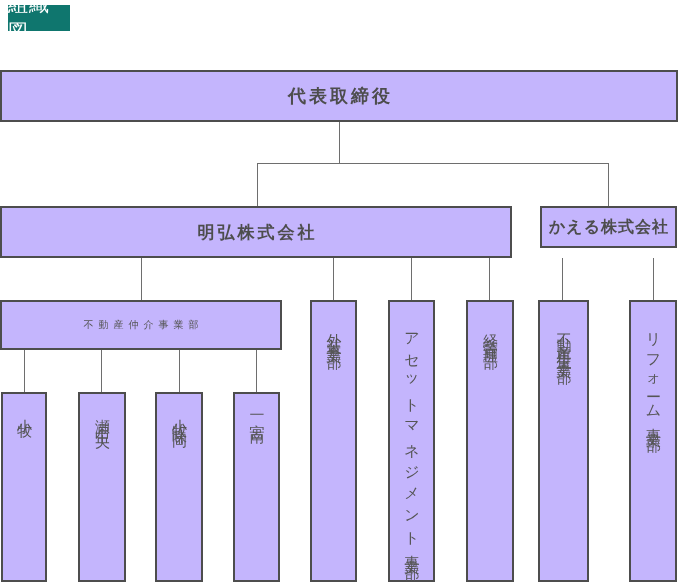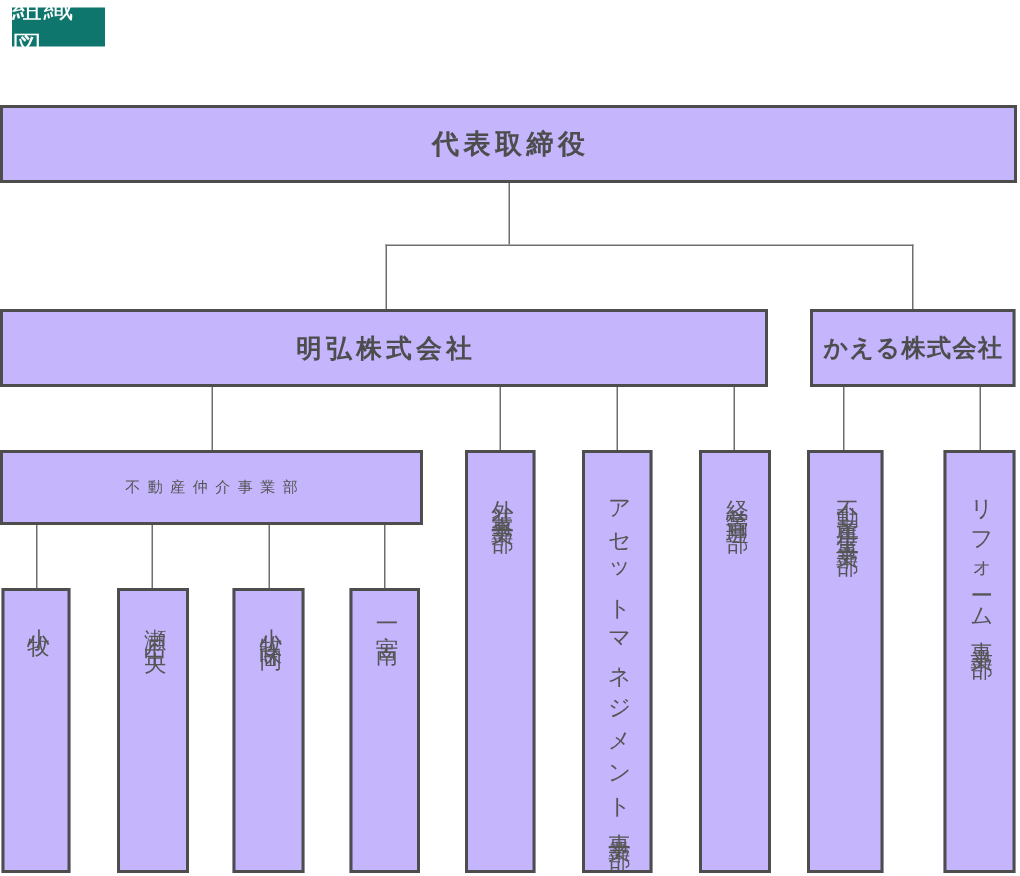--- a/index.html
+++ b/index.html
@@ -44,21 +44,21 @@
   }
   .root-node {
     left: 0; top: 70px; width: 678px; height: 52px;
     font-size: 18px; font-weight: bold; letter-spacing: 3px; text-indent: 3px;
   }
   .company-meiko {
     left: 0; top: 206px; width: 512px; height: 52px;
     font-size: 17px; font-weight: bold; letter-spacing: 3px; text-indent: 3px;
   }
   .company-kaeru {
-    left: 540px; top: 206px; width: 137px; height: 52px;
+    left: 540px; top: 206px; width: 137px; height: 42px;
     font-size: 16px; font-weight: bold; letter-spacing: 1px; text-indent: 1px;
   }
   .division-wide {
     left: 0; top: 300px; width: 282px; height: 50px;
     font-size: 10px; font-weight: normal; letter-spacing: 5px; text-indent: 5px;
     color: #555555;
   }
   .node.v {
     writing-mode: vertical-rl;
     text-orientation: mixed;

